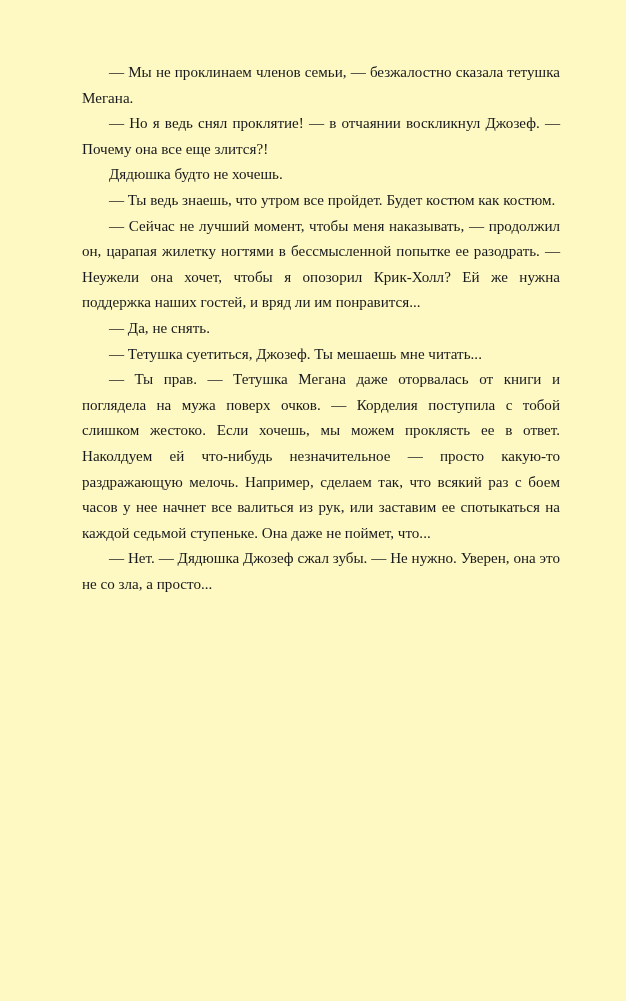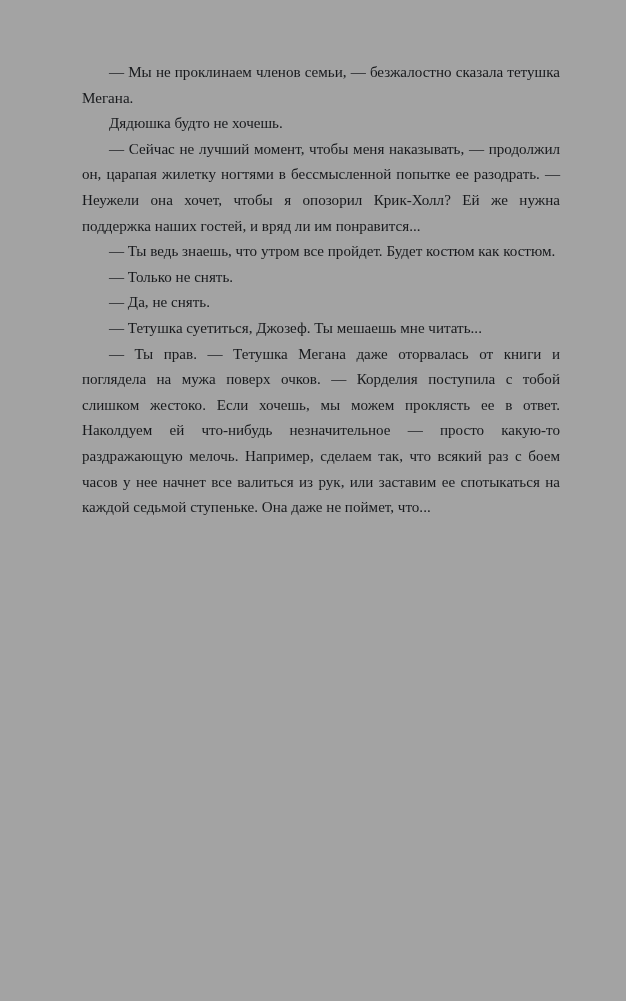--- a/index.html
+++ b/index.html
@@ -12,21 +12,21 @@
     height: 1001px;
     font-family: "Liberation Serif", "DejaVu Serif", serif;
     color: #15171a;
     overflow: hidden;
   }
   .page {
     box-sizing: border-box;
     width: 626px;
     height: 1001px;
     padding: 60px 66px 40px 82px;
-    background: #a3a3a3;
+    background: #fef9c3;
   }
   .body-text {
     font-size: 15.1px;
     line-height: 25.6px;
     text-align: justify;
     text-justify: inter-word;
     color: #17191c;
     -webkit-font-smoothing: antialiased;
   }
   .body-text p {
@@ -34,21 +34,22 @@
     text-indent: 27px;
     hyphens: manual;
   }
 </style>
 </head>
 <body>
 
 <div class="page">
   <div class="body-text">
     <p>— Мы не проклинаем членов семьи, — безжалостно ска­зала тетушка Мегана.</p>
+    <p>— Но я ведь снял проклятие! — в отчаянии воскликнул Джозеф. — Почему она все еще злится?!</p>
     <p>Дядюшка будто не хочешь.</p>
+    <p>— Ты ведь знаешь, что утром все пройдет. Будет костюм как костюм.</p>
     <p>— Сейчас не лучший момент, чтобы меня наказывать, — продолжил он, царапая жилетку ногтями в бессмысленной попытке ее разодрать. — Неужели она хочет, чтобы я опозо­рил Крик-Холл? Ей же нужна поддержка наших гостей, и вряд ли им понравится...</p>
-    <p>— Ты ведь знаешь, что утром все пройдет. Будет костюм как костюм.</p>
-    <p>— Только не снять.</p>
     <p>— Да, не снять.</p>
     <p>— Тетушка суетиться, Джозеф. Ты мешаешь мне читать...</p>
     <p>— Ты прав. — Тетушка Мегана даже оторвалась от книги и поглядела на мужа поверх очков. — Корделия поступила с тобой слишком жестоко. Если хочешь, мы можем проклясть ее в ответ. Наколдуем ей что-нибудь незначительное — про­сто какую-то раздражающую мелочь. Например, сделаем так, что всякий раз с боем часов у нее начнет все валиться из рук, или заставим ее спотыкаться на каждой седьмой ступеньке. Она даже не поймет, что...</p>
+    <p>— Нет. — Дядюшка Джозеф сжал зубы. — Не нужно. Уве­рен, она это не со зла, а просто...</p>
   </div>
 </div>
 
 </body></html>

